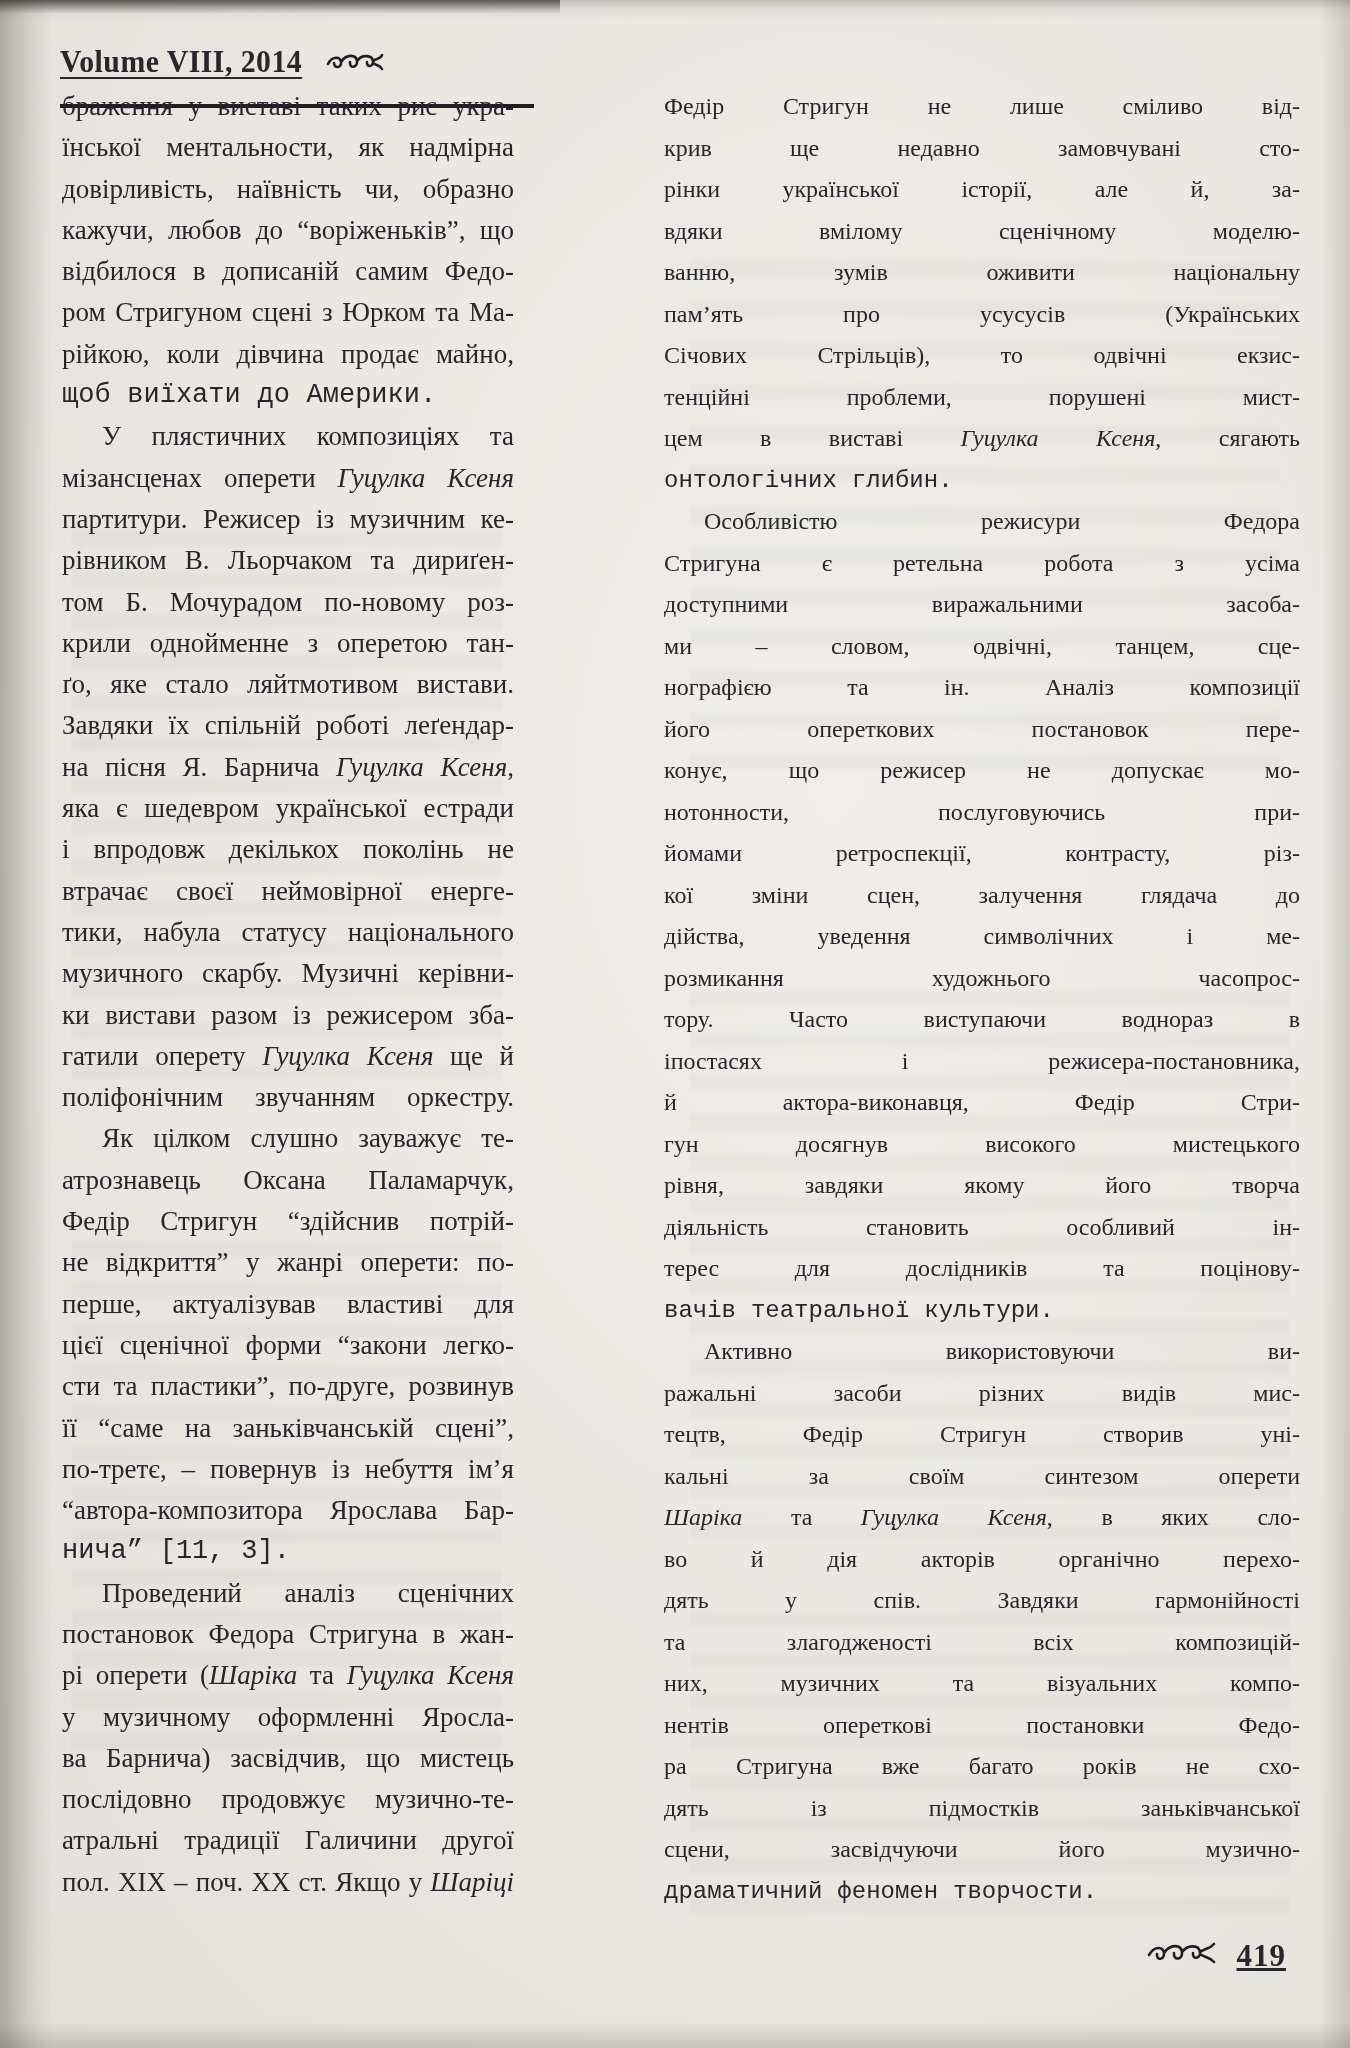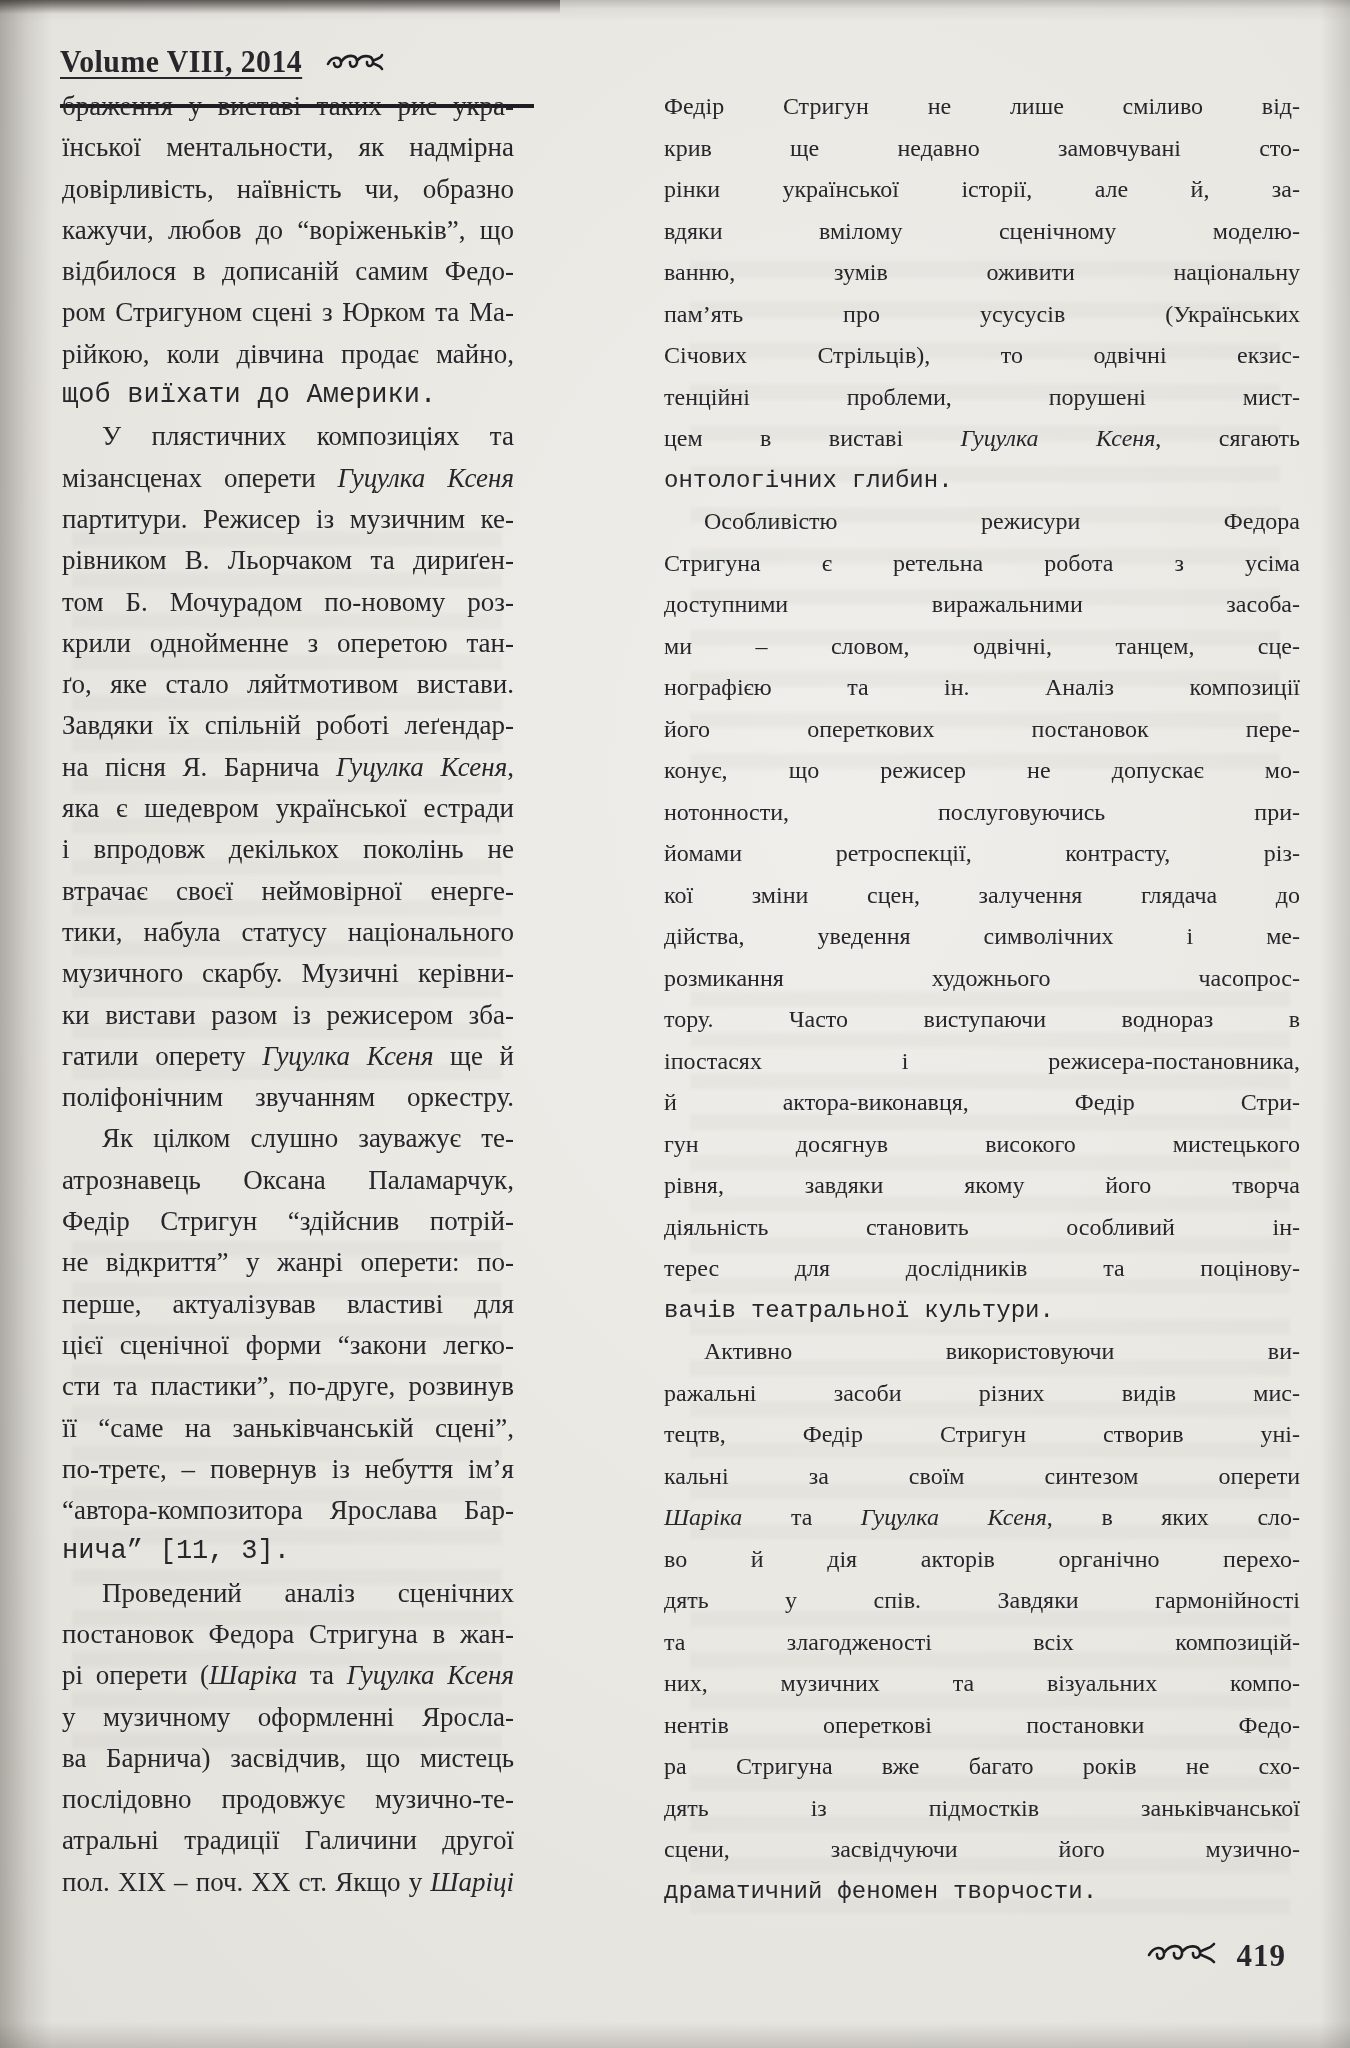--- a/index.html
+++ b/index.html
@@ -51,21 +51,21 @@
   .columns{position:absolute;left:62px;top:86px;display:flex;gap:150px;}
   .col{display:block;}
   .col-left{width:452px;font-size:27px;line-height:41.3px;}
   .col-right{width:636px;font-size:24px;line-height:41.5px;}
   .line{text-align:justify;text-align-last:justify;white-space:normal;
     word-spacing:.5px;}
   .line.indent{text-indent:40px;}
   .line.para-end{text-align-last:left;font-family:Liberation Mono, monospace;}
   .line i{font-style:italic;}
 
-  .footer{position:absolute;top:1938px;right:64px;display:flex;align-items:center;gap:20px;}
+  .footer{position:absolute;top:1938px;right:64px;display:flex;align-items:center;gap:20px;text-decoration:underline;}
   .page-num{font-size:31px;font-weight:bold;letter-spacing:1px;}
   svg.flourish path{stroke:#1e1d22;fill:none;stroke-width:2.6;stroke-linecap:round;}
 </style>
 </head>
 <body>
 
 <div class="edge-top"></div>
 <div class="edge-top-left"></div>
 <div class="edge-left"></div>
 <div class="edge-right"></div>

